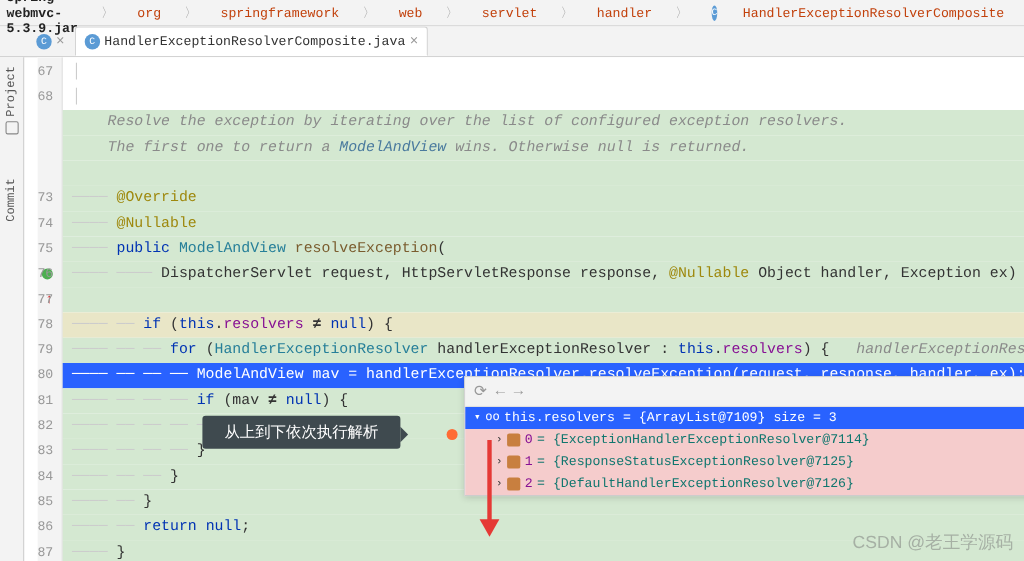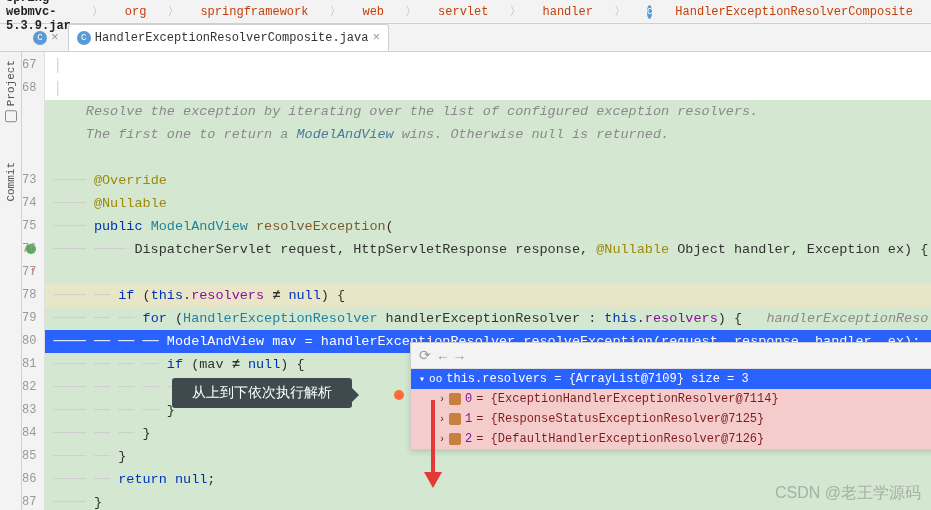--- a/index.html
+++ b/index.html
@@ -18,21 +18,21 @@
 .tab.inactive { color:#555; }
 .tab.active { background:#fff; border:1px solid #d0d0d0; border-bottom:1px solid #fff; border-radius:3px 3px 0 0; color:#333; }
 .tab .close { color:#999; font-size:13px; }
 .tab-icon { width:14px; height:14px; border-radius:50%; background:#5b9bd5; display:inline-flex; align-items:center; justify-content:center; color:#fff; font-size:9px; }
 
 .body-row { display:flex; height:calc(100% - 52px); }
 .sidebar { width:22px; background:#f3f3f3; border-right:1px solid #d0d0d0; display:flex; flex-direction:column; align-items:center; padding-top:8px; gap:40px; }
 .sidebar .tool { writing-mode:vertical-rl; transform:rotate(180deg); font-family:-apple-system,sans-serif; font-size:11px; color:#555; cursor:pointer; display:flex; align-items:center; gap:4px; }
 .sb-icon { width:12px; height:12px; border:1px solid #888; border-radius:2px; transform:rotate(90deg); }
 
-.editor { flex:1; display:flex; position:relative; background:#fff; overflow:hidden; }
+.editor { flex:1; display:flex; position:relative; background:#fff; overflow:hidden;margin-left:12px; }
 .gutter { width:56px; background:#f3f3f3; border-right:1px solid #e0e0e0; text-align:right; padding-right:8px; color:#999; font-size:12px; line-height:23px; padding-top:2px; }
 .gutter .ln { height:23px; }
 .gutter .ln .mark { display:inline-block; width:10px; height:10px; border-radius:50%; background:#4caf50; vertical-align:middle; margin-left:2px; }
 .gutter .ln .red { color:#d32f2f; font-weight:bold; }
 
 .code { flex:1; font-size:13.5px; line-height:23px; padding-top:2px; position:relative; }
 .line { height:23px; white-space:nowrap; padding-left:8px; }
 .hl-green { background:#d4e8d1; }
 .hl-yellowish { background:#e9e6c7; }
 .hl-blue { background:#2962ff; color:#fff; }
@@ -58,21 +58,21 @@
 .debug-header { display:flex; align-items:center; padding:4px 8px; gap:8px; border-bottom:1px solid #e0e0e0; background:#f3f3f3; }
 .debug-header .nav-icon { color:#999; cursor:pointer; font-size:14px; }
 .debug-header .title { flex:1; text-align:right; color:#555; padding-right:8px; }
 .debug-tree { padding:0; }
 .tree-row { display:flex; align-items:center; padding:3px 8px; gap:4px; }
 .tree-row.root { background:#2962ff; color:#fff; }
 .tree-row.child { background:#f5cccc; padding-left:28px; color:#333; }
 .tree-row .chev { font-size:10px; }
 .tree-row .eyeglass { color: #fff; font-size:11px; }
 .tree-row .idx { color:#871094; }
-.tree-row .val { color:#7f1d1d; }
+.tree-row .val { color:#0f766e; }
 .tree-row.root .val { color:#fff; }
 .fld-icon { width:12px; height:12px; background:#c87f3f; border-radius:2px; display:inline-block; }
 
 .watermark { position:absolute; right:10px; bottom:6px; font-family:-apple-system,sans-serif; color:rgba(120,120,120,0.5); font-size:16px; z-index:10; }
 </style>
 </head>
 <body>
 
 <div class="breadcrumb">
   <span class="item bold">spring-webmvc-5.3.9.jar</span>

